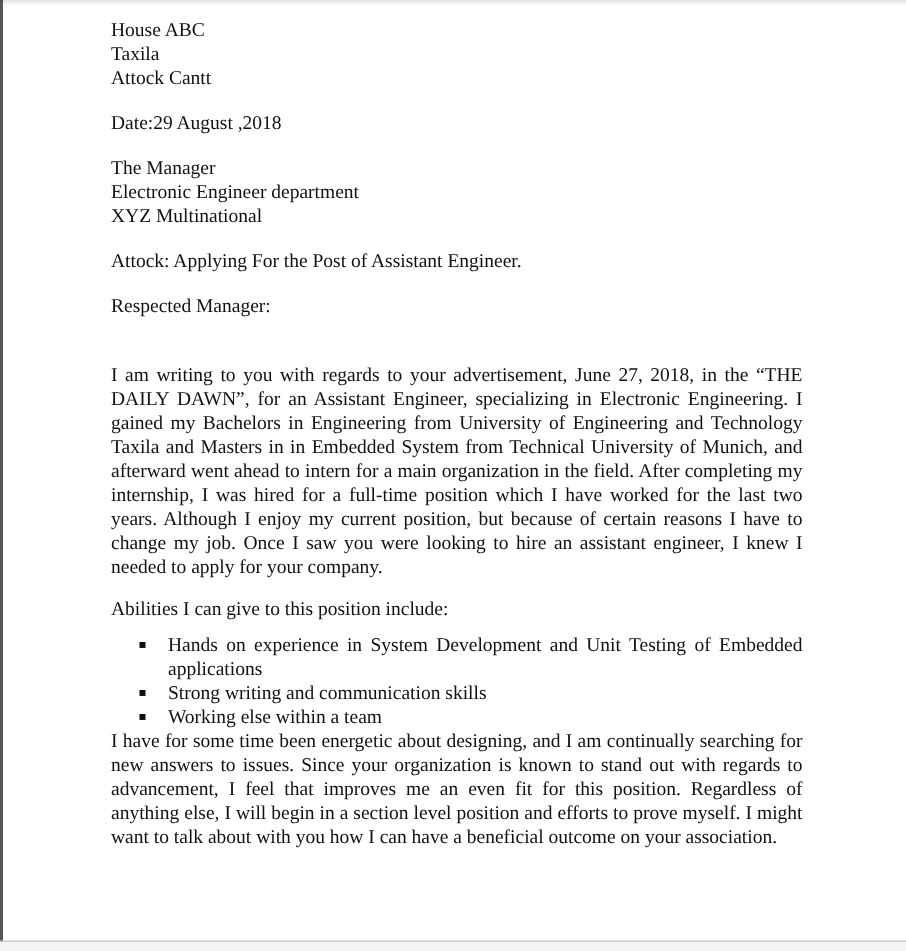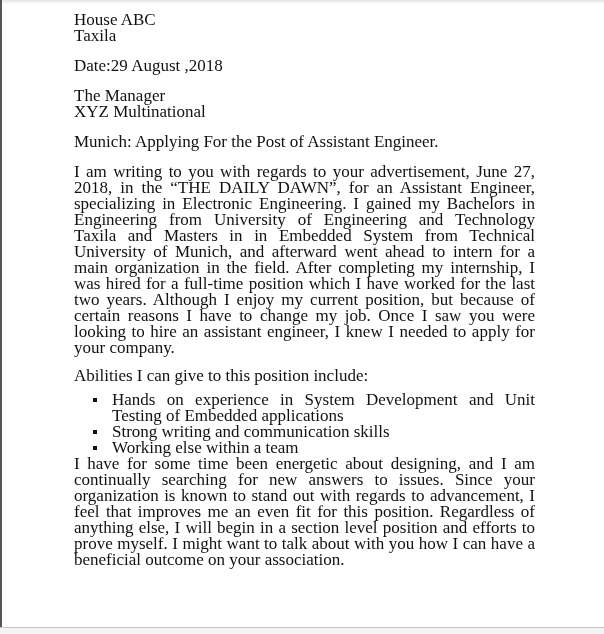--- a/index.html
+++ b/index.html
@@ -37,21 +37,21 @@
       position: absolute;
       left: 0; top: 628px;
       width: 604px; height: 6px;
       background: #f4f4f4;
     }
     .page {
       position: absolute;
       left: 74px;
       top: 12px;
       width: 461px;
-      font-size: 17px;
+      font-size: 13px;
       line-height: 16px;
     }
     .line { display: block; white-space: nowrap; }
     .block { margin: 0; }
     .gap-after { margin-bottom: 14px; }
     .subject-text { }
     .justify {
       text-align: justify;
       margin: 0;
     }
@@ -81,35 +81,40 @@
 <div class="top-band"></div>
 <div class="left-edge"></div>
 <div class="bottom-line"></div>
 <div class="bottom-band"></div>
 
 <div class="page">
 
   <div class="block gap-after">
     <span class="line">House ABC</span>
     <span class="line">Taxila</span>
+    <span class="line">Attock Cantt</span>
   </div>
 
   <div class="block gap-after">
     <span class="line">Date:29 August ,2018</span>
   </div>
 
   <div class="block gap-after">
     <span class="line">The Manager</span>
+    <span class="line">Electronic Engineer department</span>
     <span class="line">XYZ Multinational</span>
   </div>
 
   <div class="block gap-after">
-    <span>Munich: </span><span class="subject-text">Applying For the Post of Assistant Engineer.</span>
+    <span>Attock: </span><span class="subject-text">Applying For the Post of Assistant Engineer.</span>
   </div>
 
+  <div class="block" style="margin-bottom: 30px;">
+    <span class="line">Respected Manager:</span>
+  </div>
 
   <p class="justify">I am writing to you with regards to your advertisement, June 27, 2018, in the “THE DAILY DAWN”, for an Assistant Engineer, specializing in Electronic Engineering. I gained my Bachelors in Engineering from University of Engineering and Technology Taxila and Masters in in Embedded System from Technical University of Munich, and afterward went ahead to intern for a main organization in the field. After completing my internship, I was hired for a full-time position which I have worked for the last two years. Although I enjoy my current position, but because of certain reasons I have to change my job. Once I saw you were looking to hire an assistant engineer, I knew I needed to apply for your company.</p>
 
   <p class="abilities-intro">Abilities I can give to this position include:</p>
 
   <ul class="abilities">
     <li>
       <span class="bullet"></span>
       <span>Hands on experience in System Development and Unit Testing of Embedded applications</span>
     </li>

